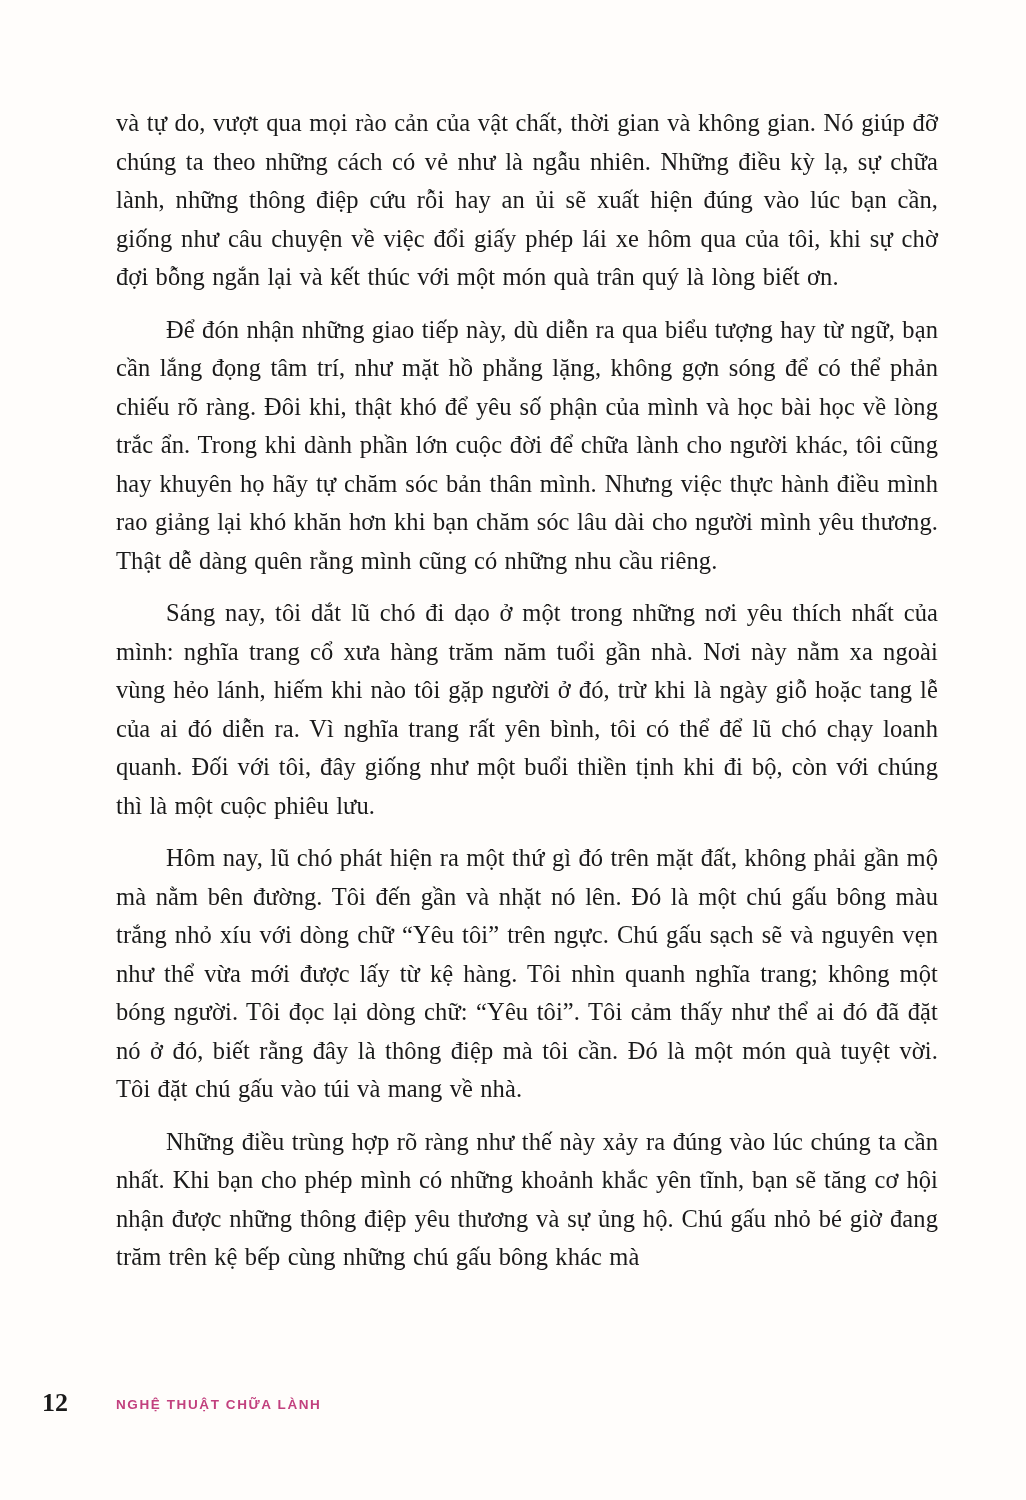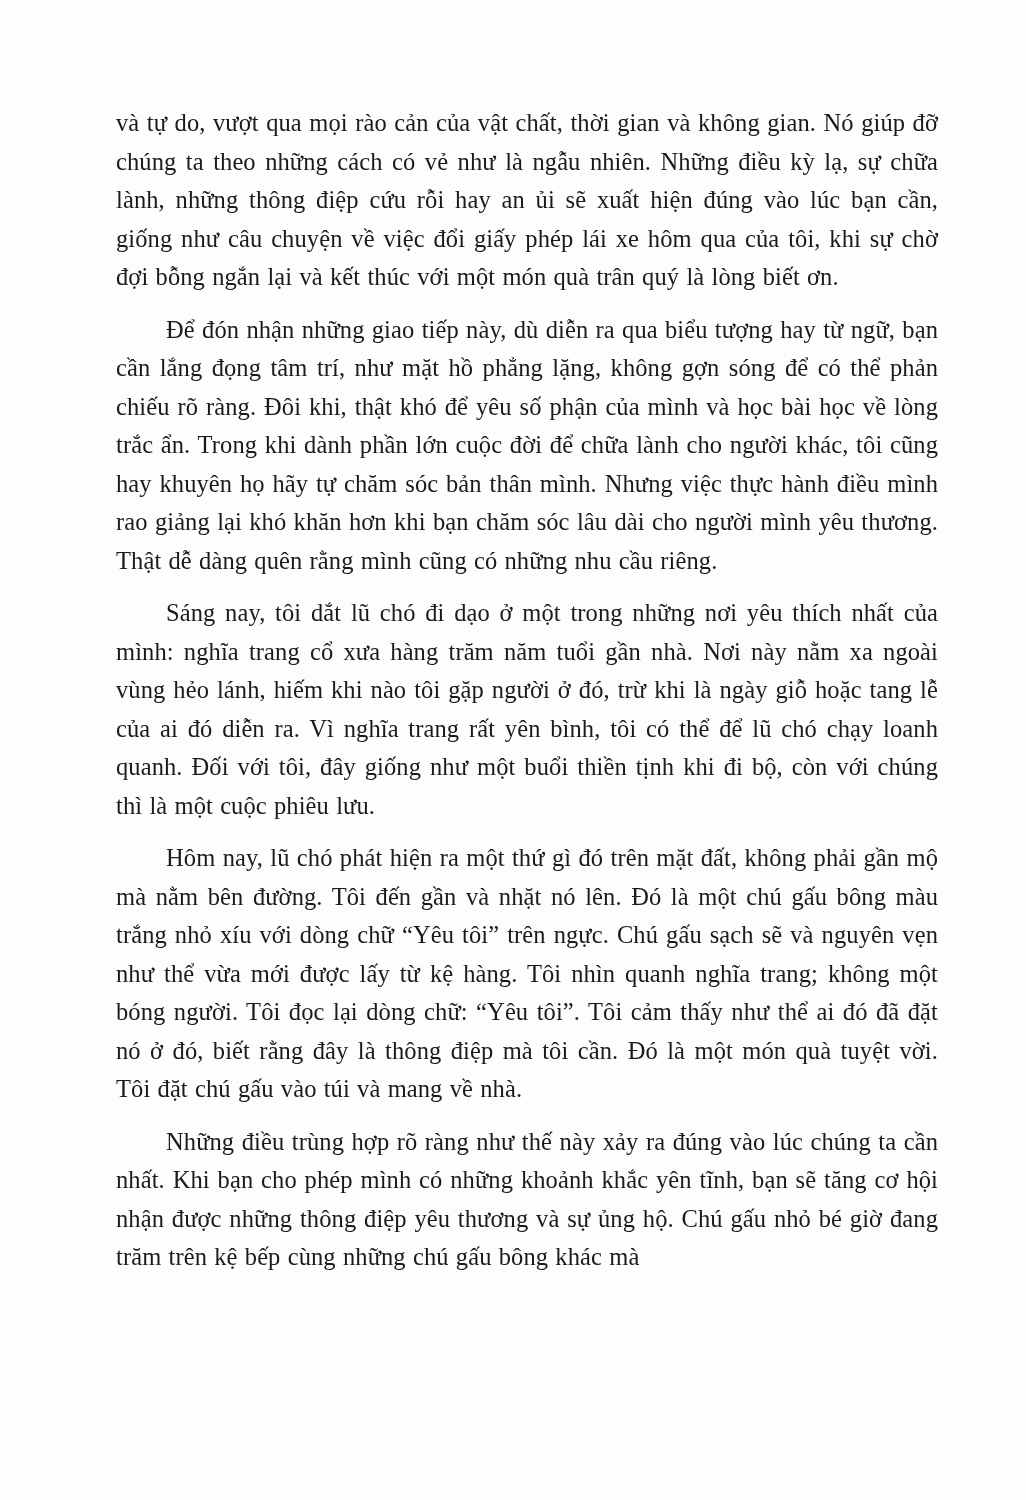--- a/index.html
+++ b/index.html
@@ -67,14 +67,18 @@
 <div class="page">
 
   <div class="text-block">
     <p>và tự do, vượt qua mọi rào cản của vật chất, thời gian và không gian. Nó giúp đỡ chúng ta theo những cách có vẻ như là ngẫu nhiên. Những điều kỳ lạ, sự chữa lành, những thông điệp cứu rỗi hay an ủi sẽ xuất hiện đúng vào lúc bạn cần, giống như câu chuyện về việc đổi giấy phép lái xe hôm qua của tôi, khi sự chờ đợi bỗng ngắn lại và kết thúc với một món quà trân quý là lòng biết ơn.</p>
     <p class="indented">Để đón nhận những giao tiếp này, dù diễn ra qua biểu tượng hay từ ngữ, bạn cần lắng đọng tâm trí, như mặt hồ phẳng lặng, không gợn sóng để có thể phản chiếu rõ ràng. Đôi khi, thật khó để yêu số phận của mình và học bài học về lòng trắc ẩn. Trong khi dành phần lớn cuộc đời để chữa lành cho người khác, tôi cũng hay khuyên họ hãy tự chăm sóc bản thân mình. Nhưng việc thực hành điều mình rao giảng lại khó khăn hơn khi bạn chăm sóc lâu dài cho người mình yêu thương. Thật dễ dàng quên rằng mình cũng có những nhu cầu riêng.</p>
     <p class="indented">Sáng nay, tôi dắt lũ chó đi dạo ở một trong những nơi yêu thích nhất của mình: nghĩa trang cổ xưa hàng trăm năm tuổi gần nhà. Nơi này nằm xa ngoài vùng hẻo lánh, hiếm khi nào tôi gặp người ở đó, trừ khi là ngày giỗ hoặc tang lễ của ai đó diễn ra. Vì nghĩa trang rất yên bình, tôi có thể để lũ chó chạy loanh quanh. Đối với tôi, đây giống như một buổi thiền tịnh khi đi bộ, còn với chúng thì là một cuộc phiêu lưu.</p>
     <p class="indented">Hôm nay, lũ chó phát hiện ra một thứ gì đó trên mặt đất, không phải gần mộ mà nằm bên đường. Tôi đến gần và nhặt nó lên. Đó là một chú gấu bông màu trắng nhỏ xíu với dòng chữ “Yêu tôi” trên ngực. Chú gấu sạch sẽ và nguyên vẹn như thể vừa mới được lấy từ kệ hàng. Tôi nhìn quanh nghĩa trang; không một bóng người. Tôi đọc lại dòng chữ: “Yêu tôi”. Tôi cảm thấy như thể ai đó đã đặt nó ở đó, biết rằng đây là thông điệp mà tôi cần. Đó là một món quà tuyệt vời. Tôi đặt chú gấu vào túi và mang về nhà.</p>
     <p class="indented">Những điều trùng hợp rõ ràng như thế này xảy ra đúng vào lúc chúng ta cần nhất. Khi bạn cho phép mình có những khoảnh khắc yên tĩnh, bạn sẽ tăng cơ hội nhận được những thông điệp yêu thương và sự ủng hộ. Chú gấu nhỏ bé giờ đang trăm trên kệ bếp cùng những chú gấu bông khác mà</p>
   </div>
 
+  <div class="footer">
+    <span class="page-number">12</span>
+    <span class="running-title">NGHỆ THUẬT CHỮA LÀNH</span>
+  </div>
 
 </div>
 
 </body></html>

